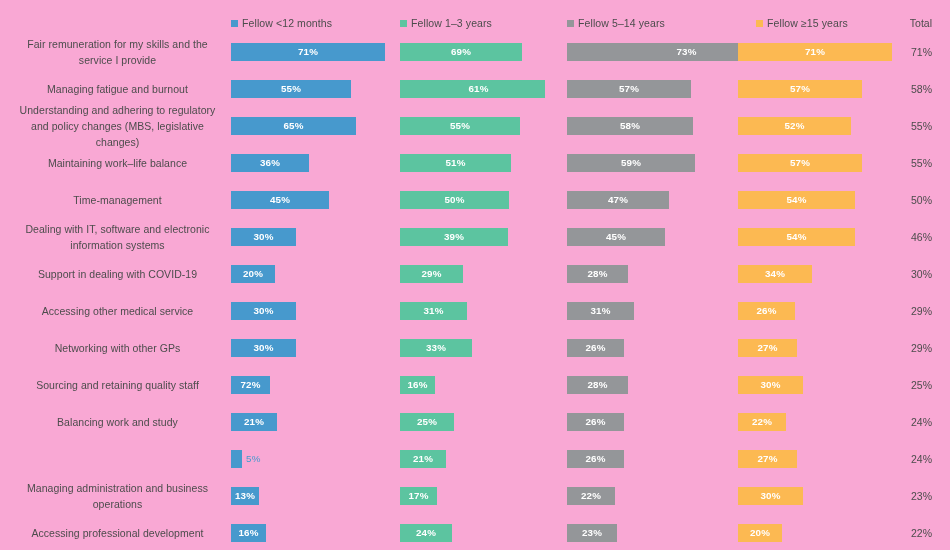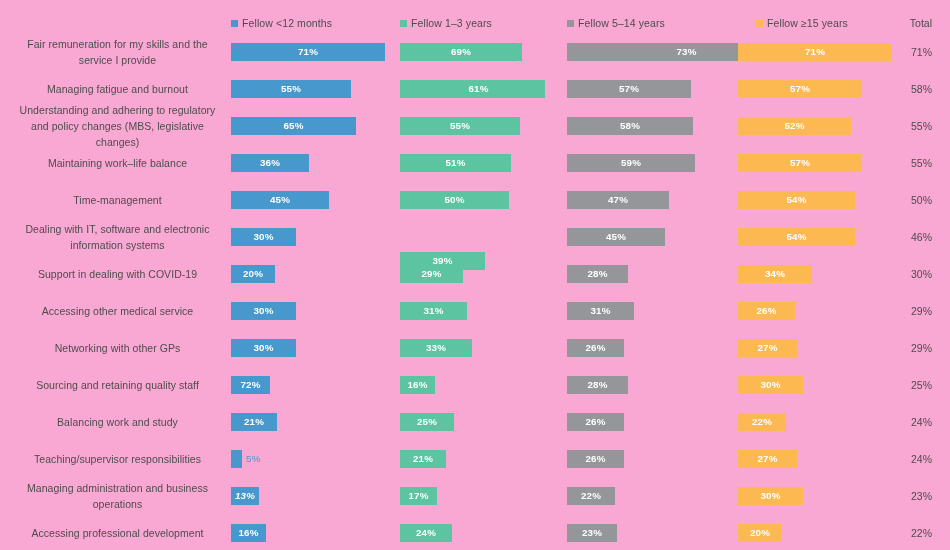--- a/index.html
+++ b/index.html
@@ -269,21 +269,21 @@
         <div class="total-value">50%</div>
       </div>
       <div class="row">
         <div class="row-label">Dealing with IT, software and electronic information systems</div>
         <div class="bar-wrap" style="left: 231px; width: 65px;">
           <div class="bar c0" style="width: 65px;">
             <span class="bar-value">30%</span>
           </div>
         </div>
         <div class="bar-wrap" style="left: 400px; width: 85px;">
-          <div class="bar c1" style="width: 85px; margin-top: 24px;">
+          <div class="bar c1" style="width: 108px;">
             <span class="bar-value">39%</span>
           </div>
         </div>
         <div class="bar-wrap" style="left: 567px; width: 98px;">
           <div class="bar c2" style="width: 98px;">
             <span class="bar-value">45%</span>
           </div>
         </div>
         <div class="bar-wrap" style="left: 738px; width: 117px;">
           <div class="bar c3" style="width: 117px;">
@@ -406,21 +406,20 @@
           </div>
         </div>
         <div class="bar-wrap" style="left: 738px; width: 48px;">
           <div class="bar c3" style="width: 48px;">
             <span class="bar-value">22%</span>
           </div>
         </div>
         <div class="total-value">24%</div>
       </div>
       <div class="row">
-        <div class="row-label">Teaching/supervisor responsibilities</div>
         <div class="bar-wrap" style="left: 231px; width: 11px;">
           <div class="bar c0" style="width: 11px;">
             <span class="bar-value outside" style="color: rgb(71, 153, 205);">5%</span>
           </div>
         </div>
         <div class="bar-wrap" style="left: 400px; width: 46px;">
           <div class="bar c1" style="width: 46px;">
             <span class="bar-value">21%</span>
           </div>
         </div>
@@ -432,21 +431,21 @@
         <div class="bar-wrap" style="left: 738px; width: 59px;">
           <div class="bar c3" style="width: 59px;">
             <span class="bar-value">27%</span>
           </div>
         </div>
         <div class="total-value">24%</div>
       </div>
       <div class="row">
         <div class="row-label">Managing administration and business operations</div>
         <div class="bar-wrap" style="left: 231px; width: 28px;">
-          <div class="bar c0" style="width: 28px; font-style: italic;">
+          <div class="bar c0" style="width: 28px;">
             <span class="bar-value">13%</span>
           </div>
         </div>
         <div class="bar-wrap" style="left: 400px; width: 37px;">
           <div class="bar c1" style="width: 37px;">
             <span class="bar-value">17%</span>
           </div>
         </div>
         <div class="bar-wrap" style="left: 567px; width: 48px;">
           <div class="bar c2" style="width: 48px;">

